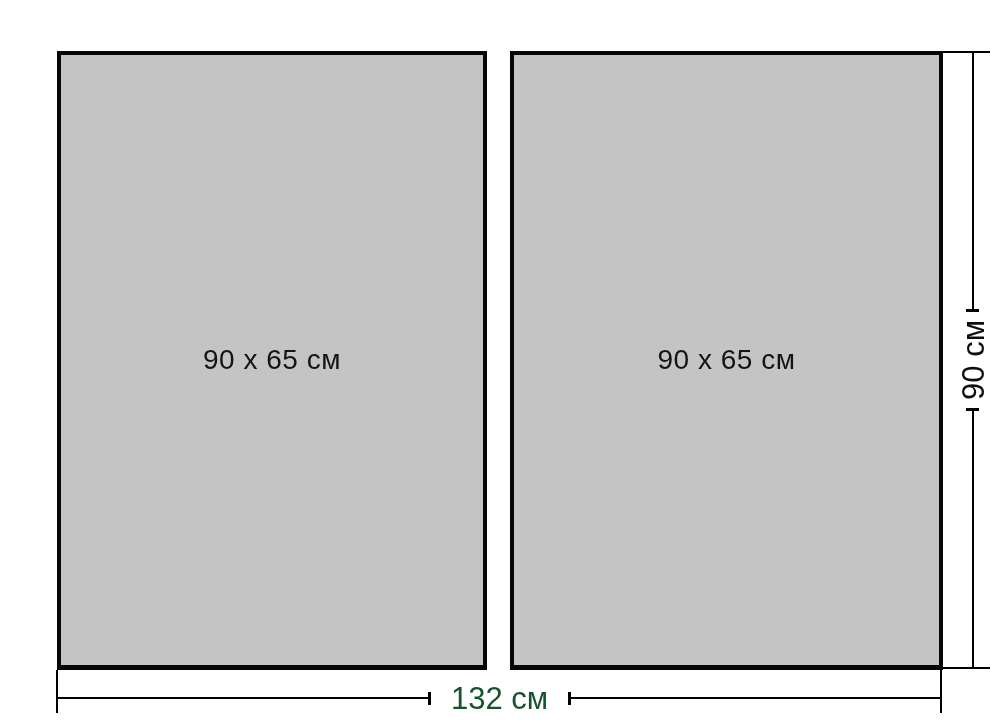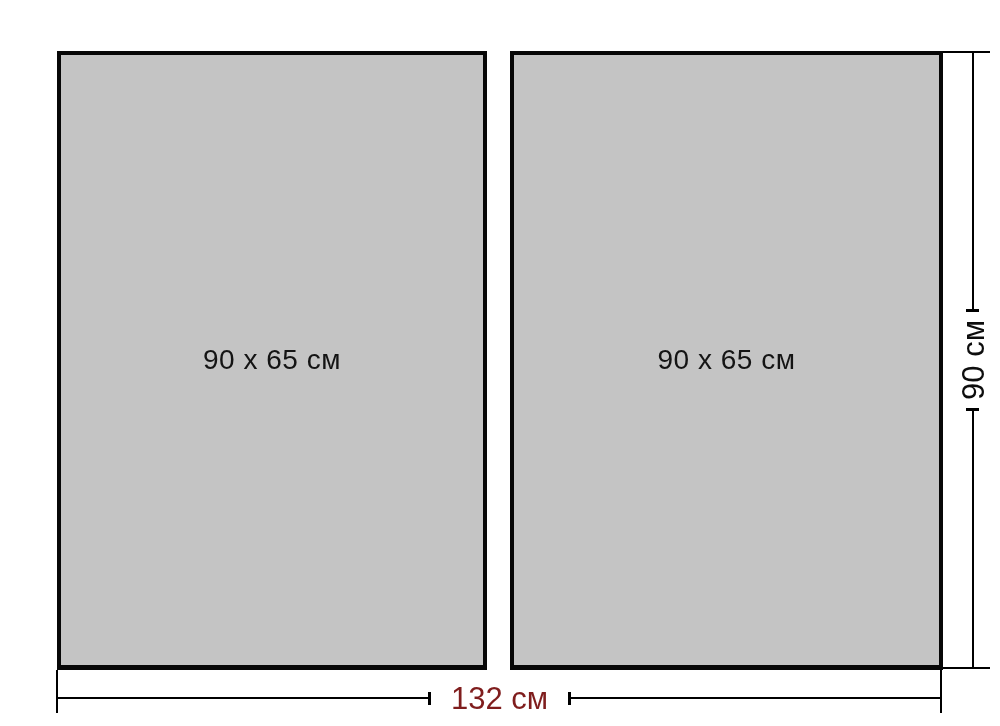--- a/index.html
+++ b/index.html
@@ -63,21 +63,21 @@
     height: 2px;
     background: #000000;
   }
   .dim-h .tick {
     width: 3px;
     height: 13px;
     background: #000000;
   }
   .dim-h .dim-label {
     font-size: 31px;
-    color: #7f1d1d;
+    color: #14532d;
     line-height: 1;
     padding: 0 20px;
     white-space: nowrap;
   }
 
   
   .dim-v {
     position: absolute;
     left: 957px;
     top: 51px;

